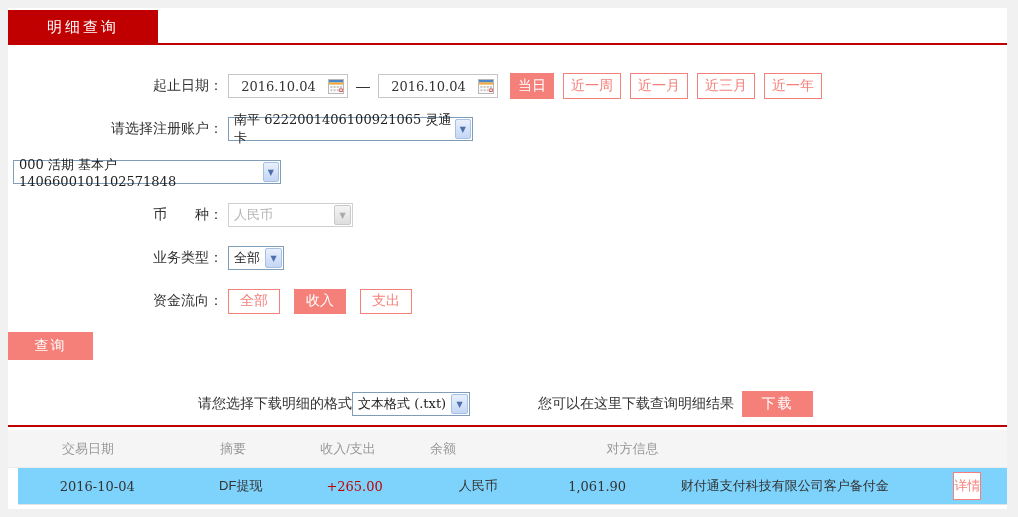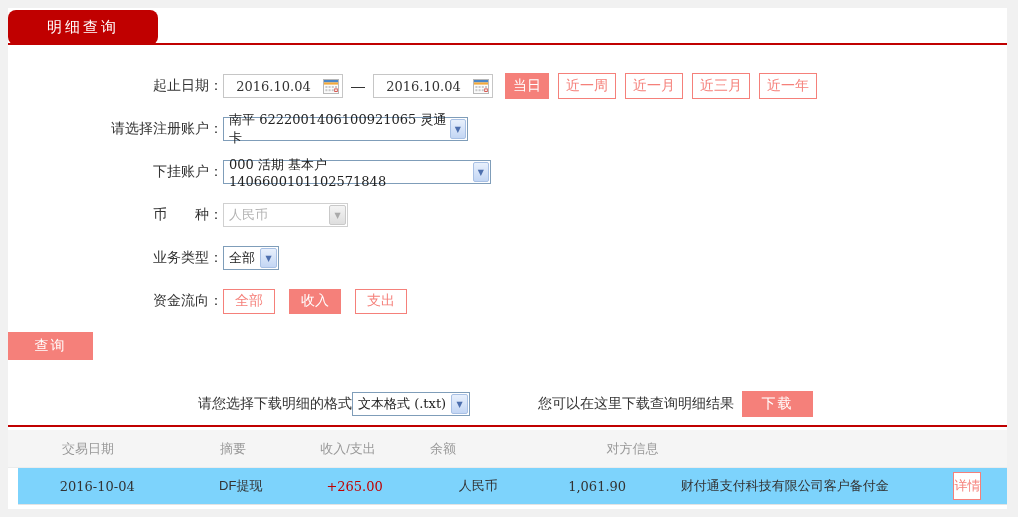--- a/index.html
+++ b/index.html
@@ -4,27 +4,27 @@
 <style>
   * { box-sizing: border-box; margin: 0; padding: 0; }
   html,body { width:1018px; height:517px; overflow:hidden; }
   body { background:#f1f1f1; font-family:"Liberation Sans","DejaVu Sans",sans-serif; }
   .page { position:relative; width:1018px; height:517px; }
   .content { position:absolute; left:8px; top:8px; width:999px; height:501px; background:#fff; }
 
   
   .tab-row { position:relative; height:37px; background:#fff; border-bottom:2px solid #c00000; }
   .tab { position:absolute; left:0; top:2px; width:150px; height:35px; background:#c00000; color:#fff;
-         display:flex; align-items:center; justify-content:center; font-size:15px; letter-spacing:3px; cursor:pointer;border-radius:8px; }
+         display:flex; align-items:center; justify-content:center; font-size:15px; letter-spacing:3px; cursor:pointer; }
 
   
   .form { padding-top:29px; }
   .form-row { display:flex; align-items:center; height:24px; margin-bottom:19px; font-size:14px; color:#333; }
   .form-label { width:215px; text-align:right; flex-shrink:0; }
-  .form-field { display:flex; align-items:center; }
+  .form-field { margin-left:5px; display:flex; align-items:center; }
 
   .date-input { width:120px; height:24px; border:1px solid #c6c6c6; background:#fff; display:flex; align-items:center; }
   .date-value { flex:1; text-align:center; font-size:13px; color:#333; font-family:"DejaVu Serif",serif; }
   .cal-icon { width:16px; height:15px; margin-right:3px; display:inline-block; cursor:pointer; }
   .date-dash { margin:0 8px; color:#333; }
 
   .qbtn { height:26px; padding:8px 7px; margin-left:9px; font-size:14px; display:inline-flex; align-items:center;
           border:1px solid #f5807a; cursor:pointer; }
   .qbtn.filled { background:#f5807a; color:#fff; margin-left:12px; }
   .qbtn.outline { background:#fff; color:#f5807a; }
@@ -144,21 +144,20 @@
         <div class="form-label">请选择注册账户：</div>
         <div class="form-field">
           <div class="xp-select w-register">
             <span>南平 6222001406100921065 灵通卡</span>
             <span class="sel-arrow">▼</span>
           </div>
         </div>
       </div>
 
       <div class="form-row">
-        <div class="form-label">下挂账户：</div>
         <div class="form-field">
           <div class="xp-select w-sub">
             <span>000 活期 基本户 1406600101102571848</span>
             <span class="sel-arrow">▼</span>
           </div>
         </div>
       </div>
 
       <div class="form-row">
         <div class="form-label">币　　种：</div>

